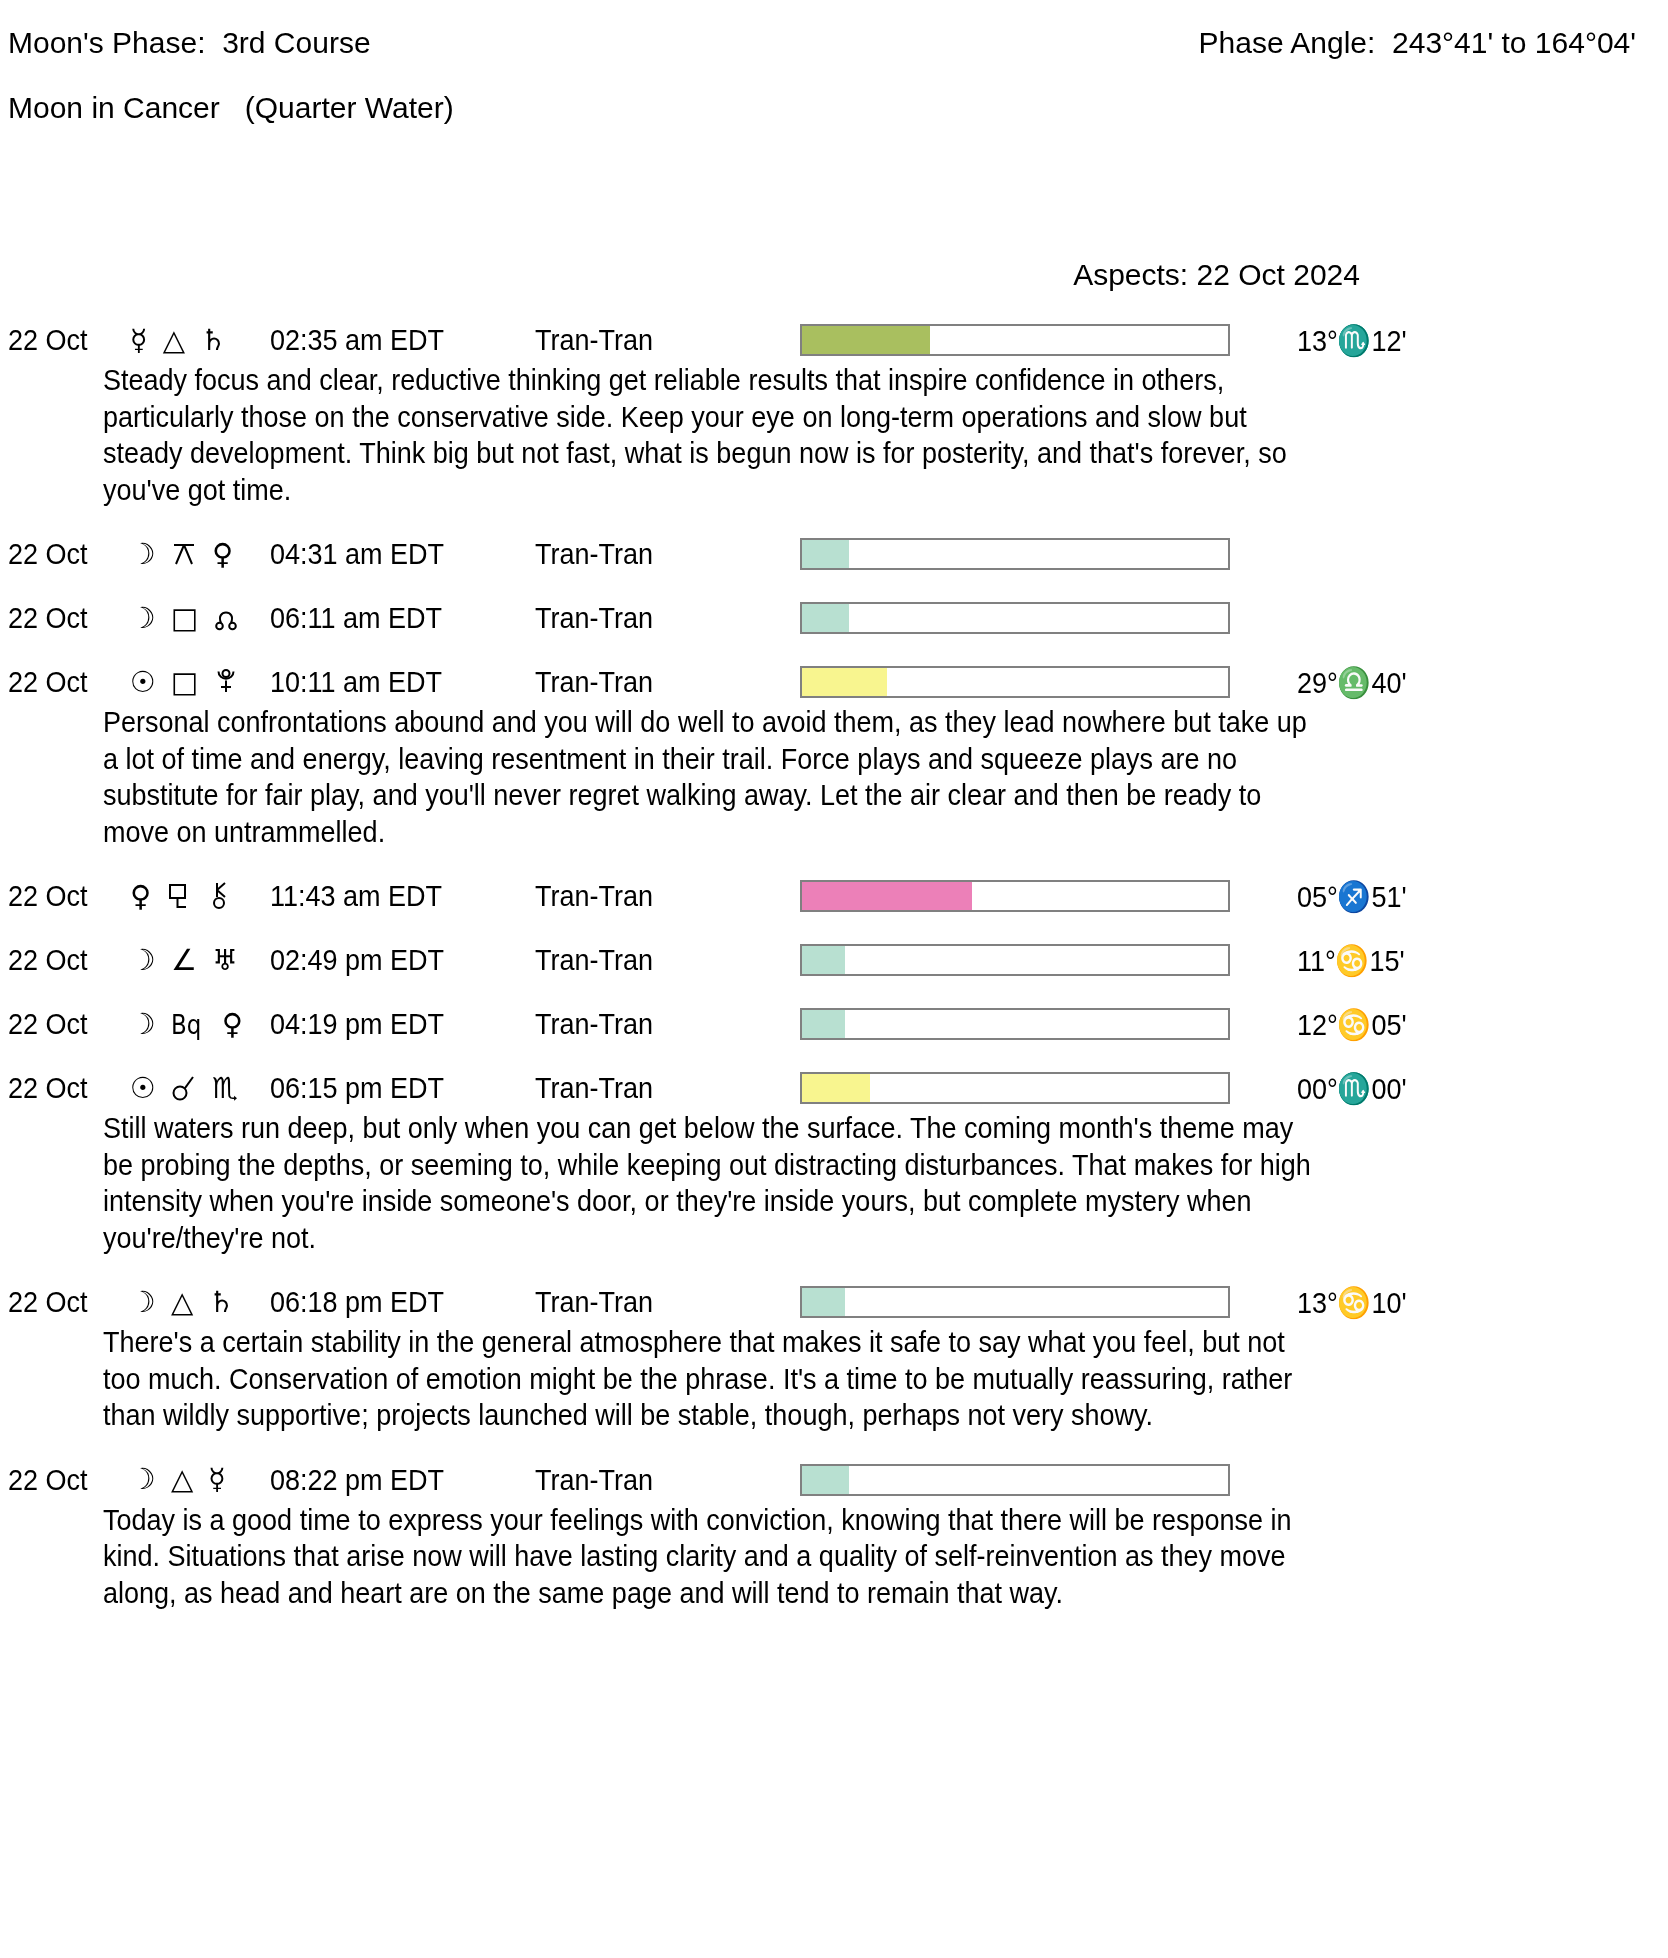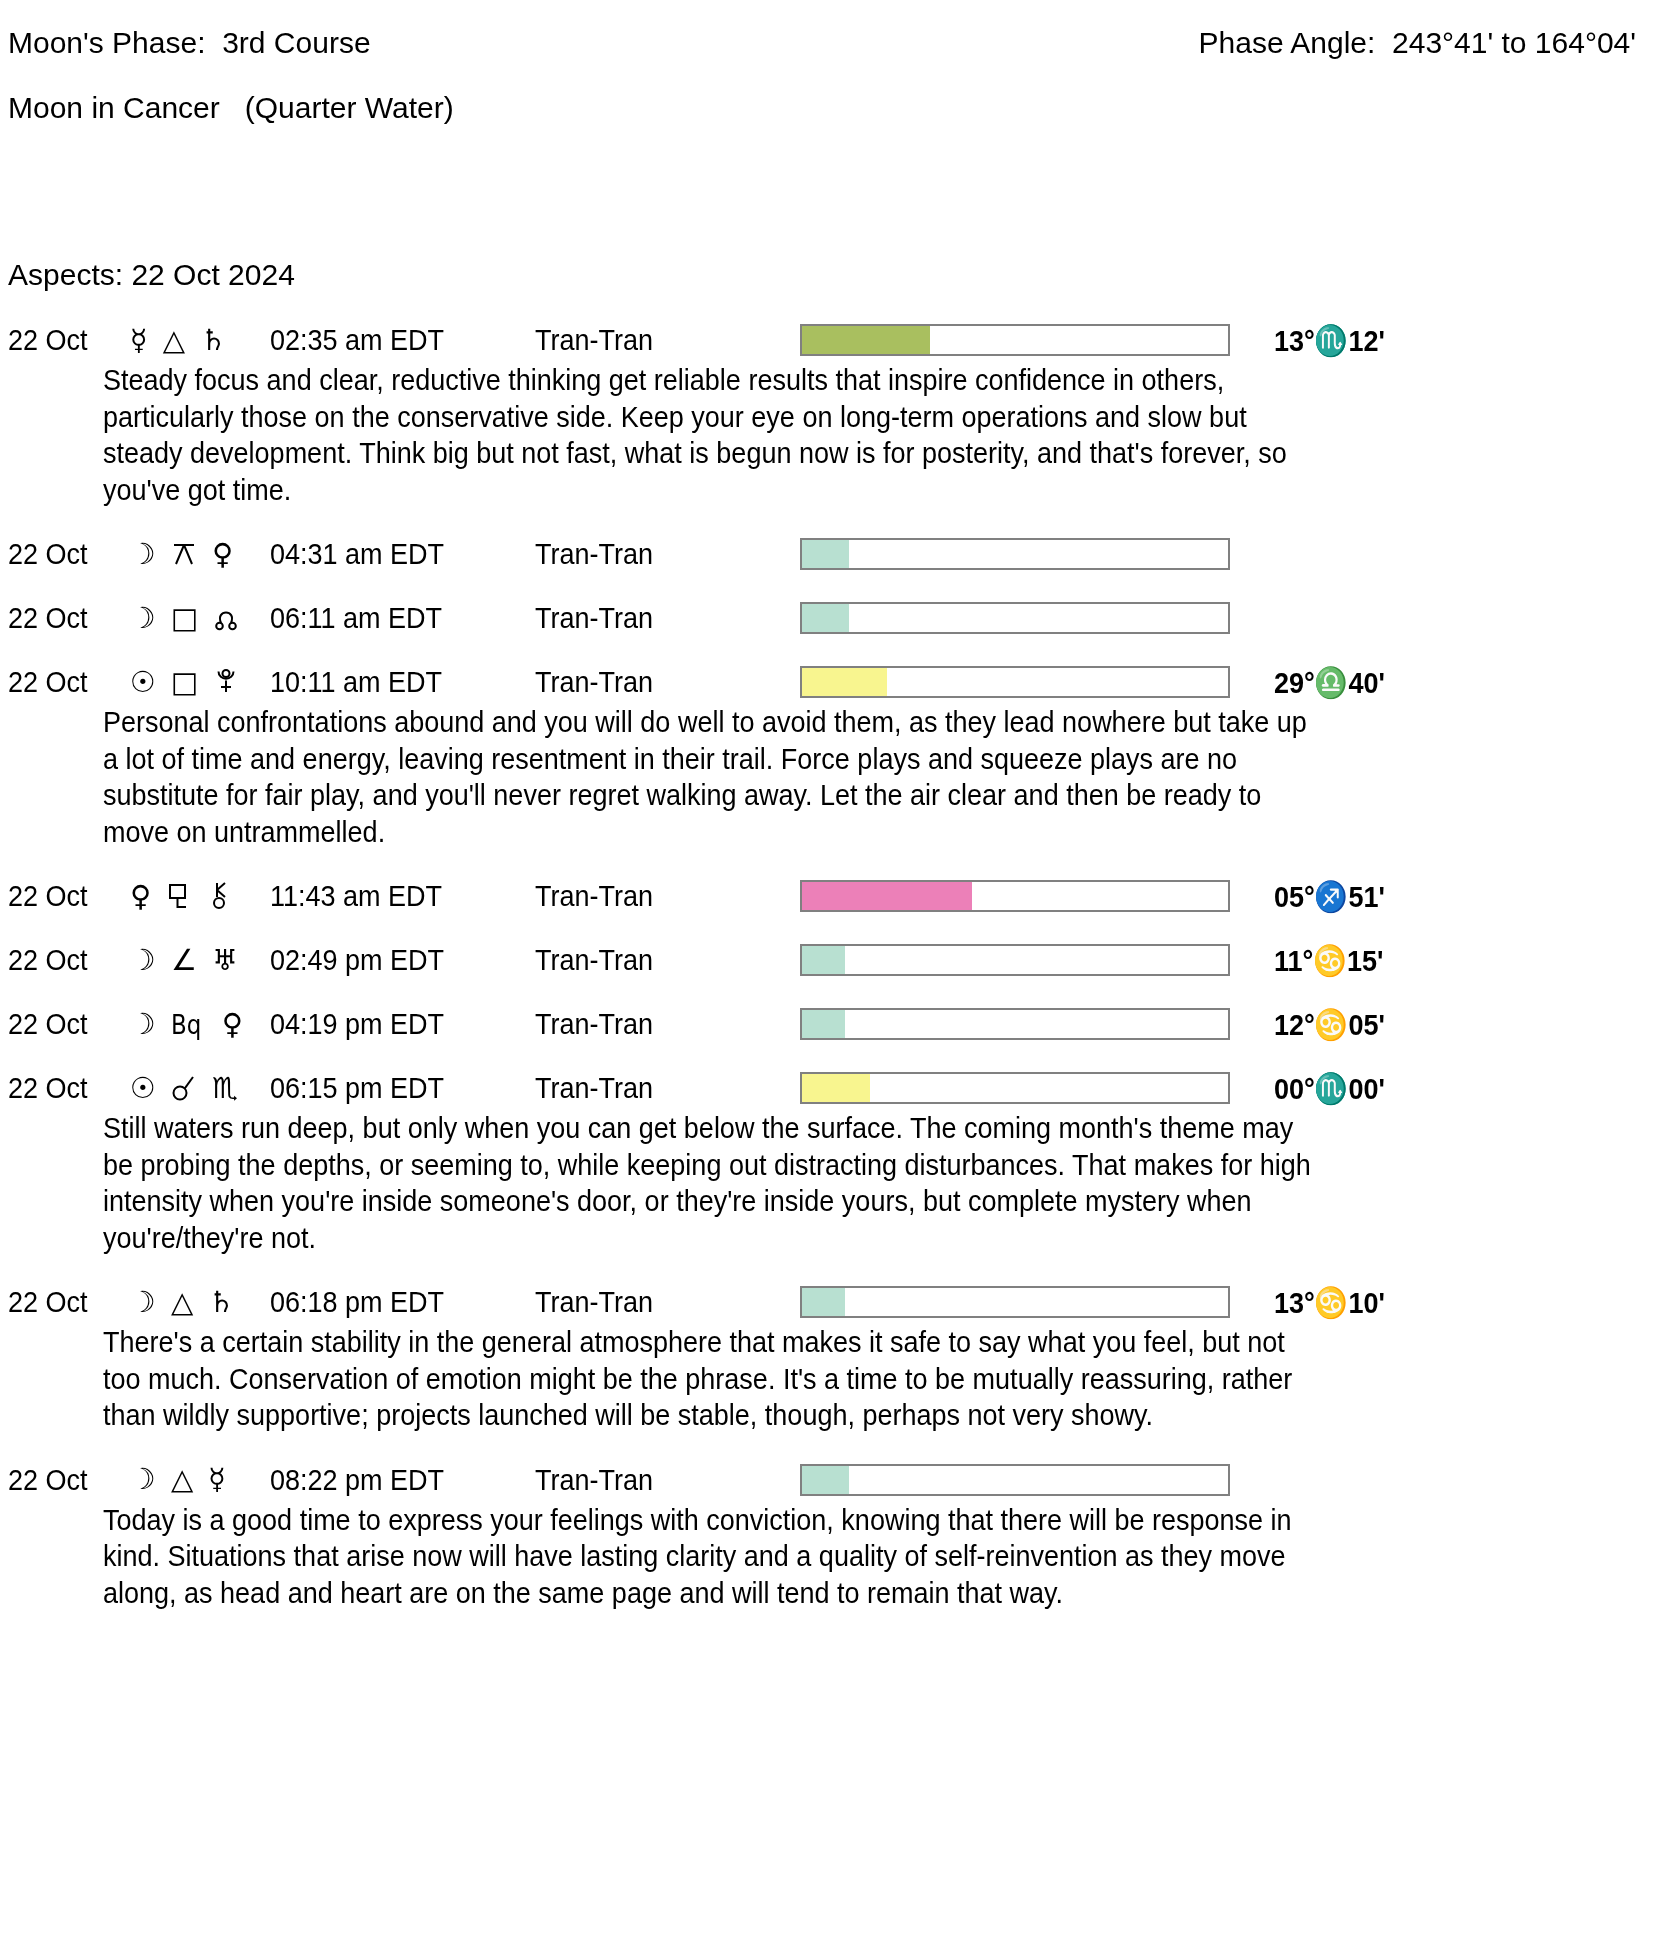--- a/index.html
+++ b/index.html
@@ -12,21 +12,21 @@
   }
   .pre { white-space:pre-wrap; }
 
   
   .top-header { position:relative; }
   .top-line { line-height:65px; }
   .phase-angle { position:absolute; top:0; right:32px; line-height:65px; }
 
   
   .aspects-title {
-    width:1352px; text-align:left;
+    width:1352px; text-align:right;
     margin-top:118px; margin-bottom:30px;
     font-weight:400; font-size:30px;
   }
 
   
   .aspect { margin-top:28px; }
   .row {
     display:grid;
     grid-template-columns:122px 140px 265px 265px 430px auto;
     align-items:center; height:36px;
@@ -42,21 +42,21 @@
   .icon-svg * { stroke:#000; stroke-width:2; fill:none; }
 
   .barwrap { display:flex; align-items:center; }
   .bar {
     width:430px; height:32px;
     border:2px solid #808080; background:#ffffff;
     display:block;
   }
   .fill { display:block; height:100%; }
 
-  .degree { padding-left:44px;font-weight:bold; }
+  .degree { padding-left:67px; }
 
   .desc {
     margin:4px 0 0 95px;
     width:1225px;
     line-height:36.5px;
     transform:scaleX(0.9); transform-origin:0 0;
     width:1361px; 
   }
 
   #symbol-defs { position:absolute; width:0; height:0; overflow:hidden; }

